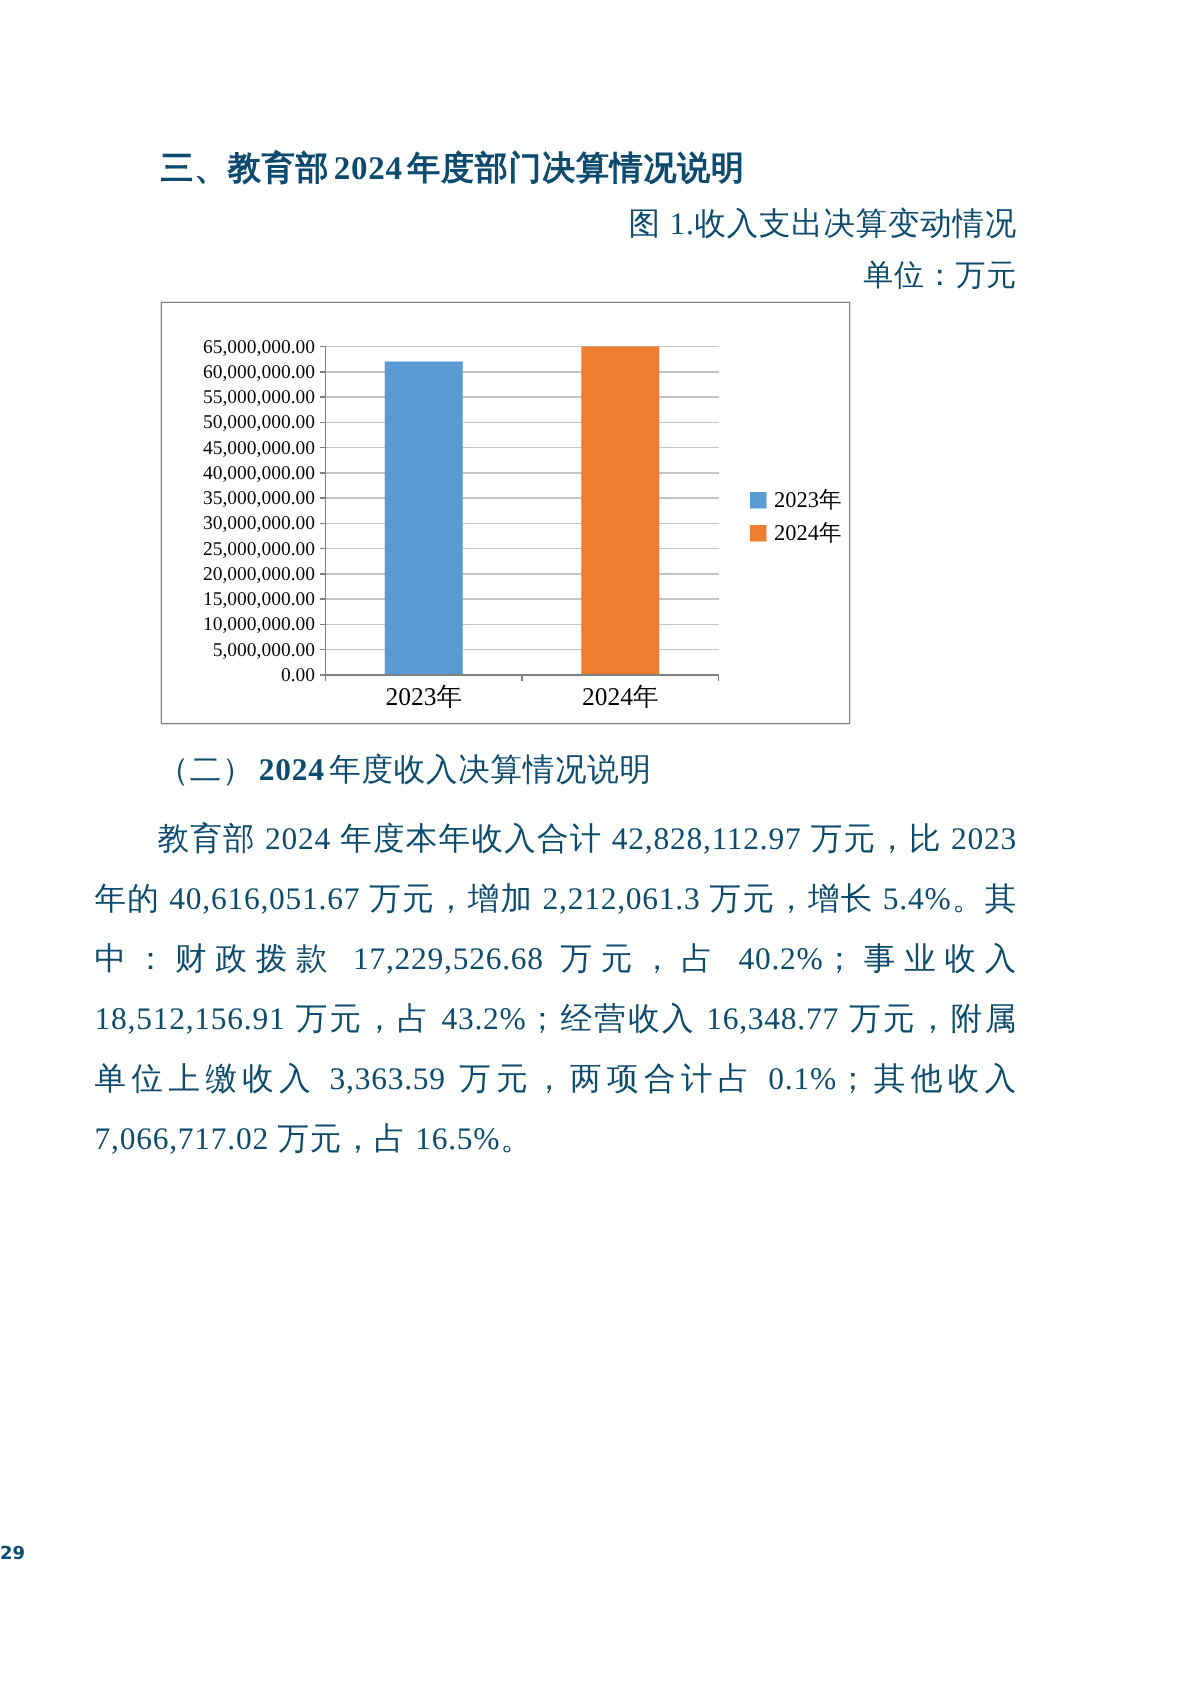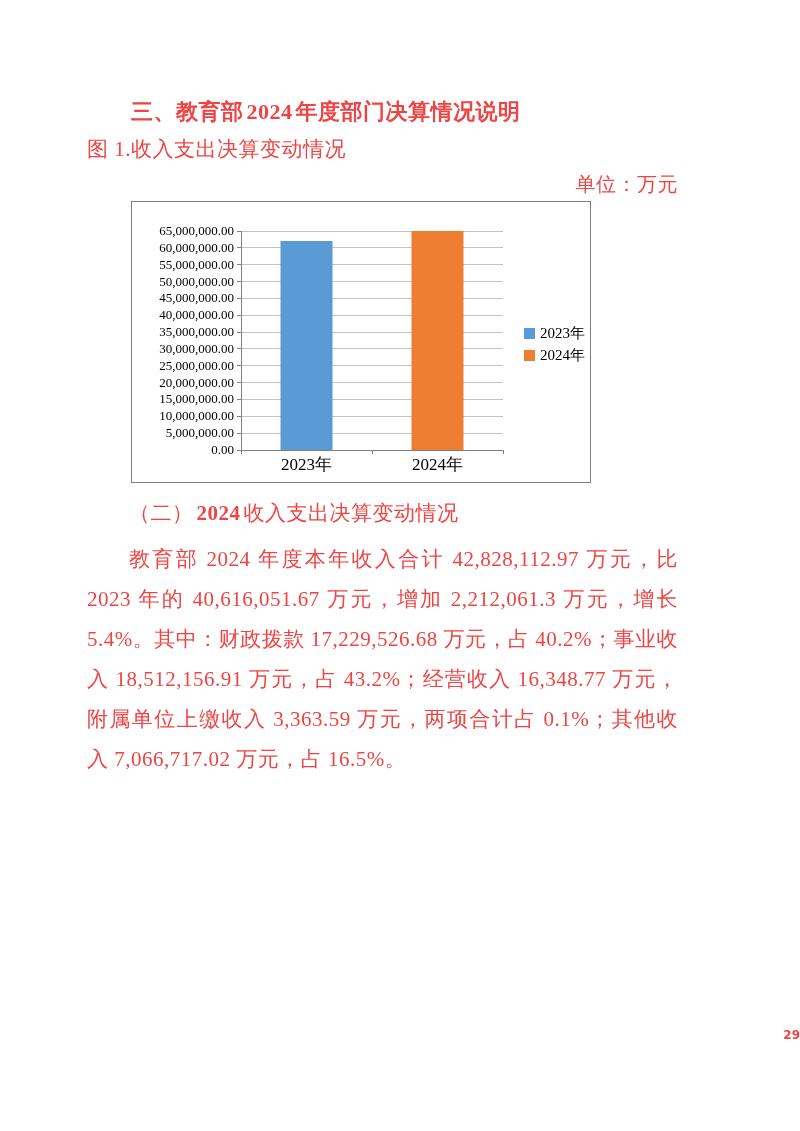--- a/index.html
+++ b/index.html
@@ -2,49 +2,49 @@
 <html><head>
 <meta charset="utf-8">
 <style>
   html,body{margin:0;padding:0;background:#ffffff;}
   .page{
     position:relative;
     width:800px;height:1131px;
     margin:0 auto;
     background:#ffffff;
     box-sizing:border-box;
-    padding:96px 122px 0 87px;
+    padding:96px 122px 0 63px;
     font-family:"Liberation Serif","DejaVu Serif",serif;
-    color:#ef4444;
+    color:#0c4a6e;
     overflow:hidden;
   }
   h1.main-heading{
     margin:0;font-size:22px;line-height:32px;font-weight:bold;
     font-family:"Liberation Sans","DejaVu Sans",sans-serif;
     text-indent:2em;letter-spacing:.5px;
   }
   h1.main-heading .num{font-family:"Liberation Serif","DejaVu Serif",serif;padding:0 3px;}
   h2.section-heading{
     margin:14px 0 0;font-size:21px;line-height:32px;font-weight:normal;
     text-indent:2em;letter-spacing:.5px;
   }
   h2.section-heading .num{font-weight:bold;padding:0 3px;}
   p.body-para{
     margin:10px 0 0;font-size:21px;line-height:40px;
     text-align:justify;text-indent:2em;letter-spacing:.5px;
   }
-  .fig-caption{margin:6px 0 0;font-size:21px;line-height:30px;text-align:left;letter-spacing:.5px;}
+  .fig-caption{margin:6px 0 0;font-size:21px;line-height:30px;text-align:right;letter-spacing:.5px;}
   .unit-label{margin:8px 0 0;font-size:20px;line-height:24px;text-align:right;letter-spacing:.5px;}
   .chart-frame{margin:5px 0 0 44px;width:460px;height:282px;}
   .chart-frame svg{display:block;font-family:"Liberation Serif","DejaVu Serif",serif;}
   .sec2{margin-top:12px;}
   .para2{margin-top:8px;}
   .page-number{
     position:absolute;left:0;right:0;top:1028px;
-    text-align:right;font-size:12px;font-weight:bold;
+    text-align:left;font-size:12px;font-weight:bold;
     font-family:"DejaVu Sans","Liberation Sans",sans-serif;
   }
 </style>
 </head>
 <body>
 
 <div class="page">
 
   <h1 class="main-heading"><span>三、教育部</span><span class="num">2024</span><span>年度部门决算情况说明</span></h1>
 
@@ -107,19 +107,19 @@
         <line x1="110" x2="110" y1="249" y2="253" stroke="#808080" shape-rendering="crispEdges"></line>
         <line x1="241" x2="241" y1="249" y2="253" stroke="#808080" shape-rendering="crispEdges"></line>
         <line x1="372" x2="372" y1="249" y2="253" stroke="#808080" shape-rendering="crispEdges"></line>
         <rect x="393" y="127" width="11" height="11" fill="#5B9BD5"></rect>
         <text x="409" y="137" font-size="15" fill="#000">2023年</text>
         <rect x="393" y="149" width="11" height="11" fill="#ED7D31"></rect>
         <text x="409" y="159" font-size="15" fill="#000">2024年</text>
       </svg>
   </div>
 
-  <h2 class="section-heading sec2"><span>（二）</span><span class="num">2024</span><span>收入支出决算变动情况</span></h2>
+  <h2 class="section-heading sec2"><span>（二）</span><span class="num">2024</span><span>年度收入决算情况说明</span></h2>
 
   <p class="body-para para2">教育部 2024 年度本年收入合计 42,828,112.97 万元，比 2023 年的 40,616,051.67 万元，增加 2,212,061.3 万元，增长 5.4%。其中：财政拨款 17,229,526.68 万元，占 40.2%；事业收入 18,512,156.91 万元，占 43.2%；经营收入 16,348.77 万元，附属单位上缴收入 3,363.59 万元，两项合计占 0.1%；其他收入 7,066,717.02 万元，占 16.5%。</p>
 
   <div class="page-number">29</div>
 
 </div>
 
 </body></html>

